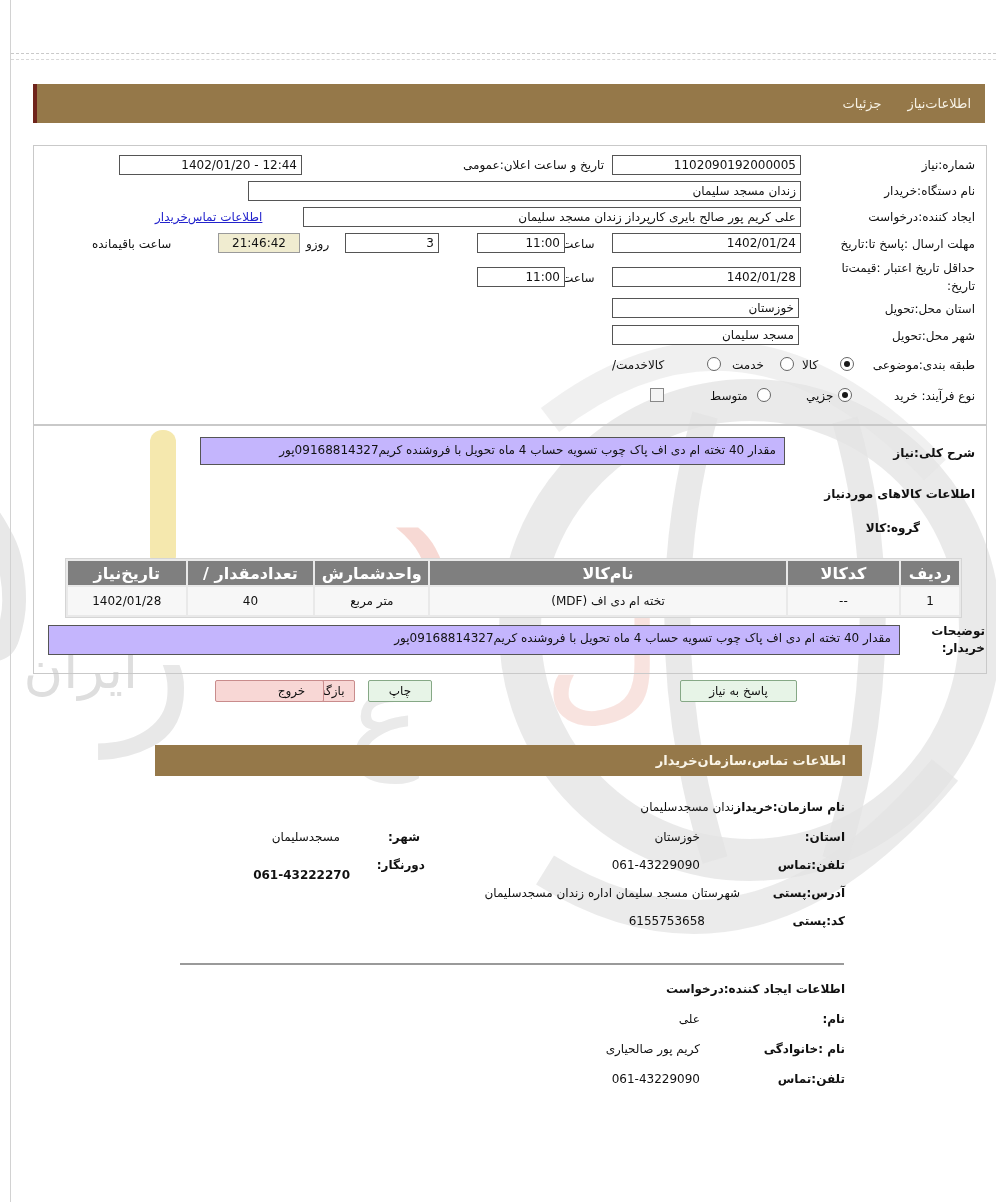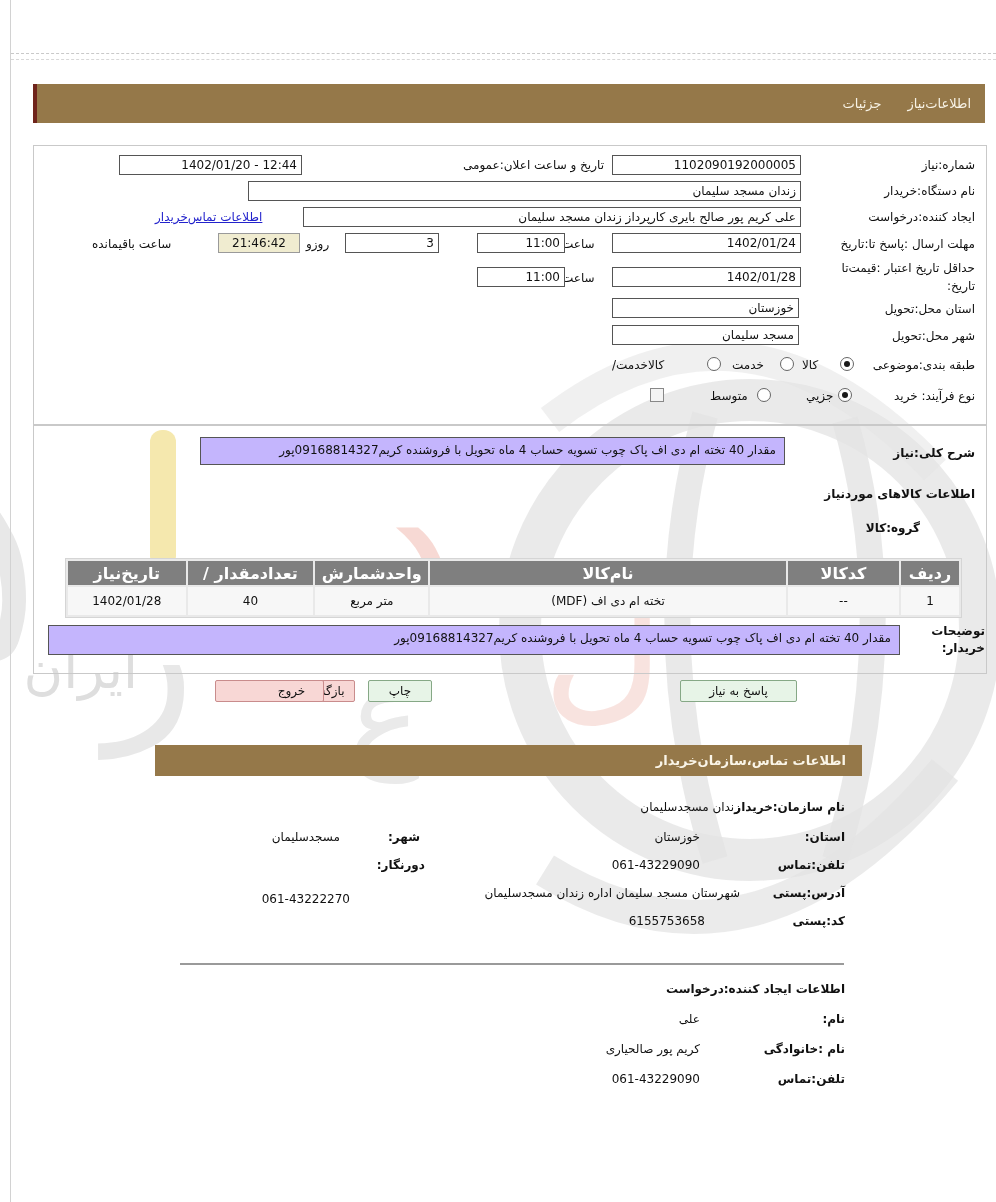--- a/index.html
+++ b/index.html
@@ -174,21 +174,21 @@
   <span class="lbl" style="right:256px;top:800px;">زندان مسجدسلیمان</span>
 
   <span class="lbl b" style="right:151px;top:830px;">استان:</span>
   <span class="lbl" style="right:296px;top:830px;">خوزستان</span>
   <span class="lbl b" style="right:576px;top:830px;">شهر:</span>
   <span class="lbl" style="right:656px;top:830px;">مسجدسلیمان</span>
 
   <span class="lbl b" style="right:151px;top:858px;">تلفن:تماس</span>
   <span class="lbl" style="right:296px;top:858px;" dir="ltr">061-43229090</span>
   <span class="lbl b" style="right:571px;top:858px;">دورنگار:</span>
-  <span class="lbl" style="right:646px;top:892px;" dir="ltr">061-43222270</span>
+  <span class="lbl" style="right:646px;top:868px;font-weight:bold;" dir="ltr">061-43222270</span>
 
   <span class="lbl b" style="right:151px;top:886px;">آدرس:پستی</span>
   <span class="lbl" style="right:256px;top:886px;">شهرستان مسجد سلیمان اداره زندان مسجدسلیمان</span>
 
   <span class="lbl b" style="right:151px;top:914px;">کد:پستی</span>
   <span class="lbl" style="right:291px;top:914px;" dir="ltr">6155753658</span>
 
   <div class="divider"></div>
 
   <span class="lbl b" style="right:151px;top:982px;">اطلاعات ایجاد کننده:درخواست</span>

